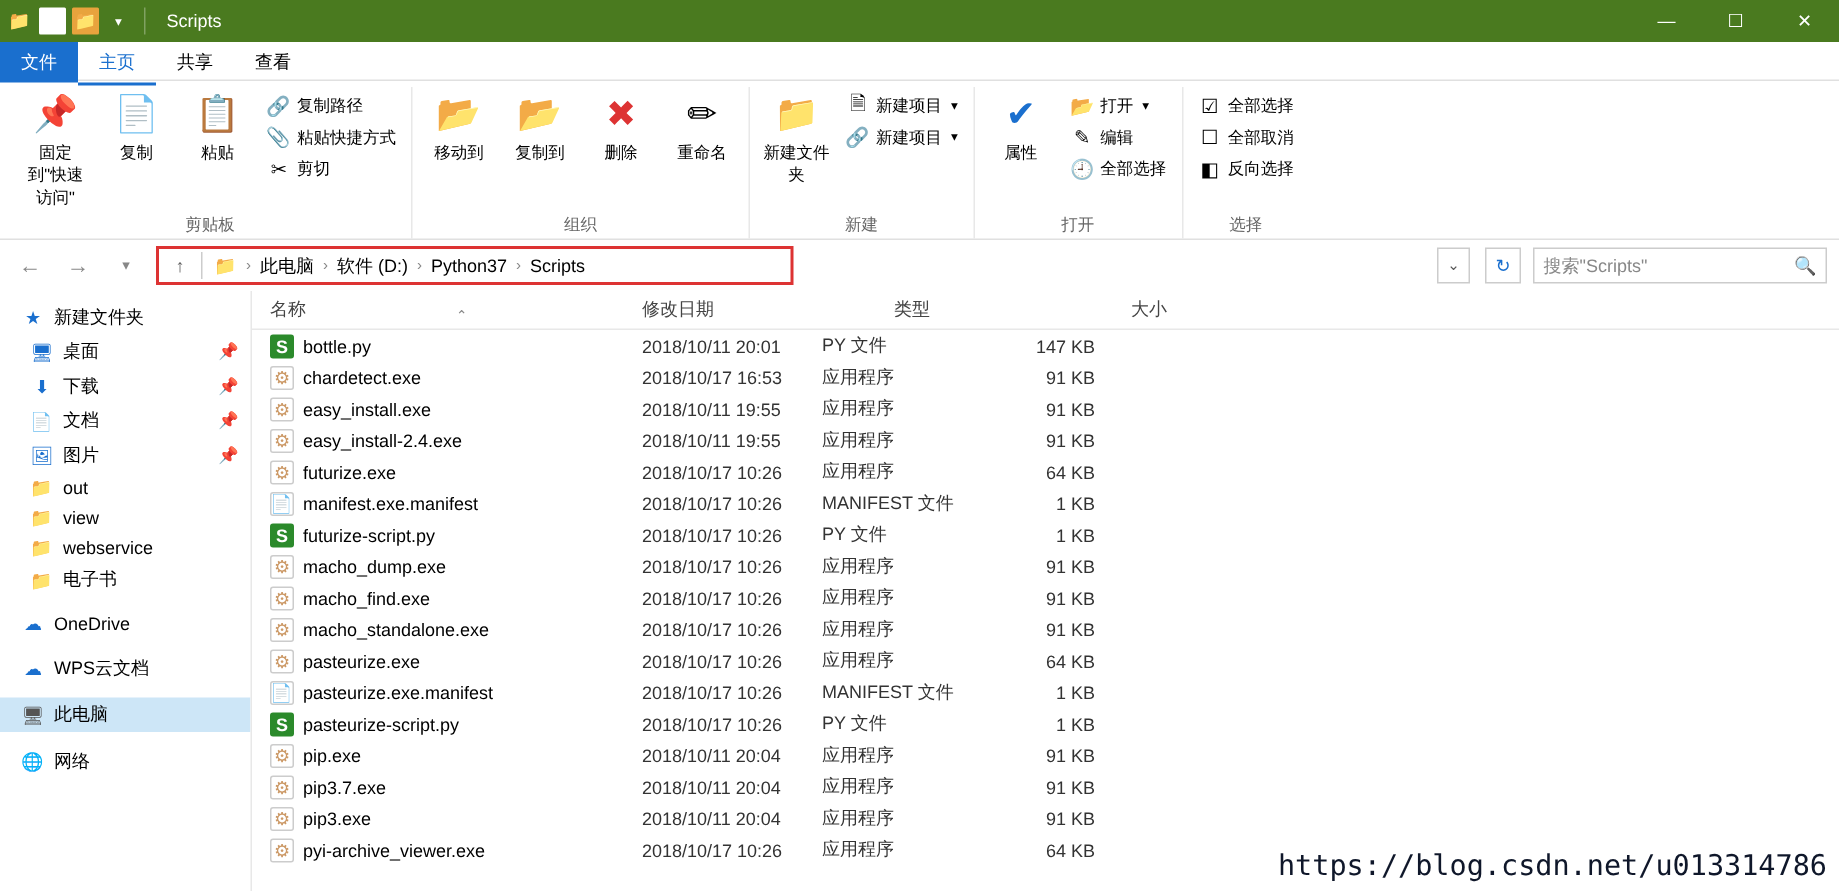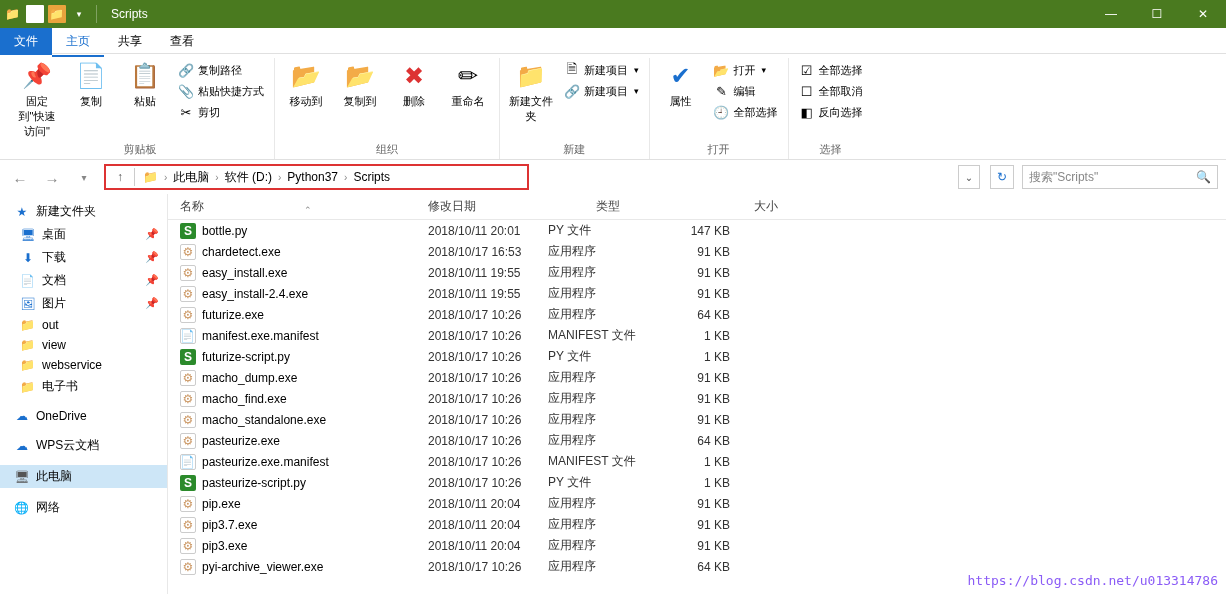--- a/index.html
+++ b/index.html
@@ -61,21 +61,21 @@
 .filerow .fn { width: 260px; padding-left: 12px; display: flex; align-items: center; gap: 6px; }
 .filerow .fic { width: 16px; height: 16px; display: inline-flex; align-items: center; justify-content: center; font-size: 12px; border-radius: 2px; }
 .filerow .fd { width: 120px; color: #333; }
 .filerow .ft { width: 110px; color: #333; }
 .filerow .fs { width: 80px; text-align: right; padding-right: 8px; color: #333; }
 
 .ic-py { background: #2b8a2b; color: #fff; font-weight: bold; font-size: 9px; }
 .ic-exe { background: #fff; border: 1px solid #ccc; color: #c96; }
 .ic-manifest { background: #fff; border: 1px solid #ccc; color: #888; }
 
-.watermark { position: fixed; right: 8px; bottom: 6px; color: #8b5cf6; font-size: 13px; font-family: monospace; }
+.watermark { position: fixed; right: 8px; bottom: 6px; color: #0f172a; font-size: 19px; font-family: monospace; }
 </style>
 </head>
 <body>
 
 <div class="titlebar">
   <div class="qat">
     <span class="qat-ic">📁</span>
     <span class="qat-ic" style="background:#fff;border-radius:1px;">🗎</span>
     <span class="qat-ic" style="background:#e8a33d;border-radius:1px;">📁</span>
     <span class="qat-ic" style="font-size:9px;">▾</span>

